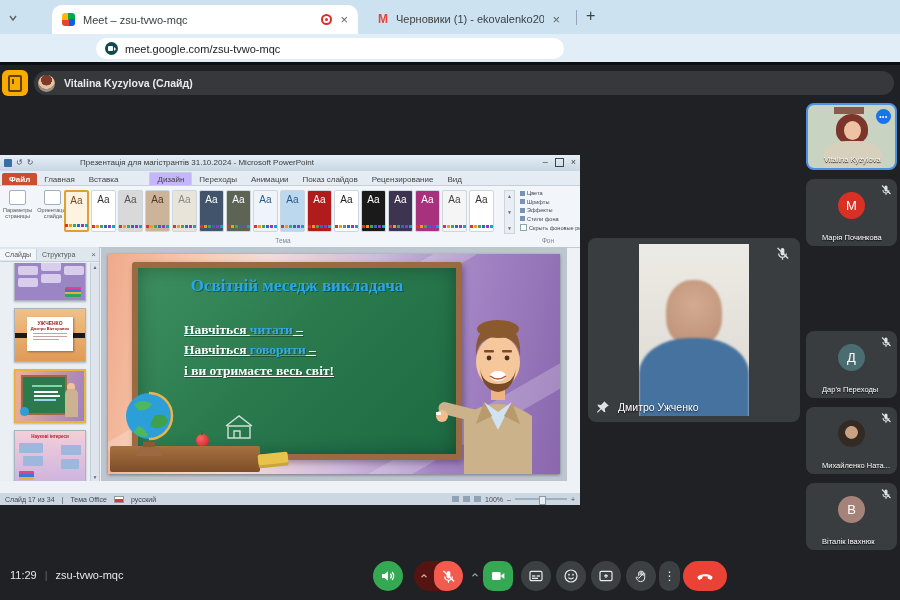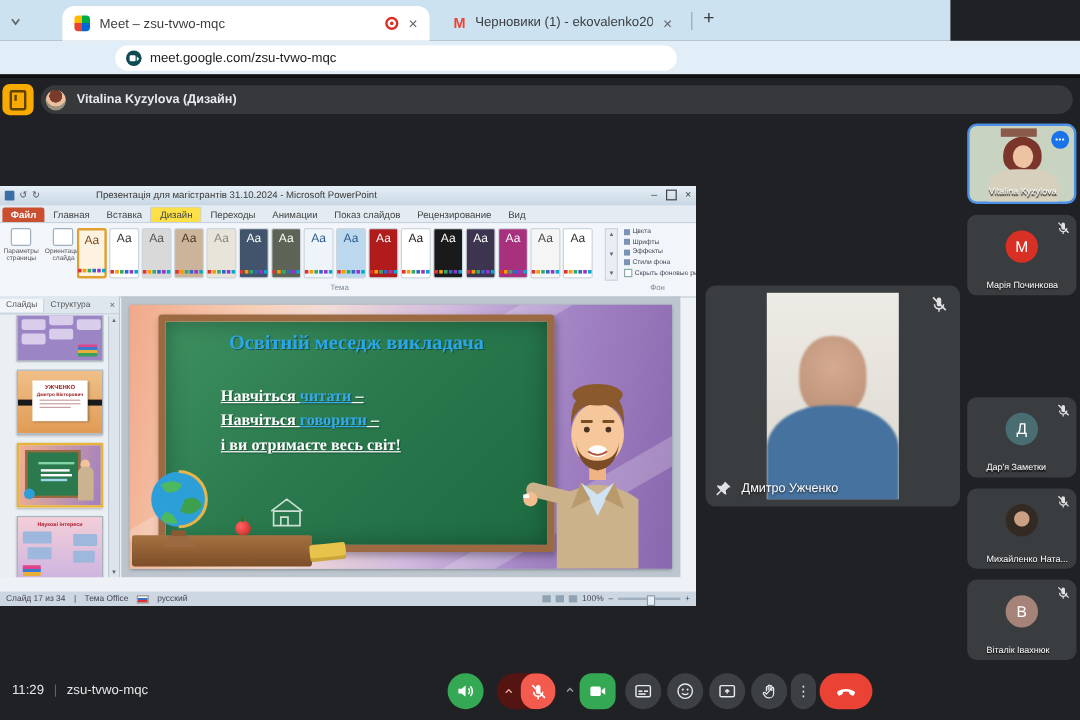--- a/index.html
+++ b/index.html
@@ -1,18 +1,18 @@
 <!DOCTYPE html>
 <html><head>
 <meta charset="utf-8">
 <style>
   html,body{margin:0;padding:0;background:#111;font-family:"Liberation Sans",sans-serif;}
   .screen{position:relative;width:900px;height:600px;background:#202124;overflow:hidden;}
   
-  .tabstrip{position:absolute;left:0;top:0;width:792px;height:34px;background:#cde2f0;}
+  .tabstrip{position:absolute;left:0;top:0;width:900px;height:34px;background:#cde2f0;}
   .profile-chevron{position:absolute;left:8px;top:13px;width:10px;height:10px;}
   .profile-chevron svg{display:block}
   .tab-active{position:absolute;left:52px;top:5px;width:306px;height:29px;background:#fff;border-radius:10px 10px 0 0;display:flex;align-items:center;gap:8px;padding:0 10px;box-sizing:border-box;}
   .tab-title{font-size:11px;color:#3c4043;flex:1;white-space:nowrap;overflow:hidden;}
   .meet-favicon{width:13px;height:13px;border-radius:3px;background:conic-gradient(#00ac47 0 25%,#0066da 0 50%,#e94235 0 75%,#ffba00 0);flex:0 0 auto;}
   .rec-dot{width:11px;height:11px;border:2.5px solid #d93025;border-radius:50%;box-sizing:border-box;position:relative;flex:0 0 auto;}
   .rec-dot::after{content:"";position:absolute;left:1.5px;top:1.5px;width:3px;height:3px;background:#d93025;border-radius:50%;}
   .tab-x{font-size:13px;color:#5f6368;line-height:1;}
   .tab-inactive{position:absolute;left:372px;top:8px;width:194px;height:22px;display:flex;align-items:center;gap:8px;padding:0 6px;box-sizing:border-box;}
   .gmail-m{color:#ea4335;font-weight:bold;font-size:12px;flex:0 0 auto;}
@@ -37,21 +37,21 @@
   .ppt{position:absolute;left:0;top:155px;width:580px;height:350px;background:#eef2f7;overflow:hidden;color:#333;}
   .ppt-titlebar{position:absolute;left:0;top:0;width:580px;height:16px;background:linear-gradient(#e6eff6,#c7d7e3);border-bottom:1px solid #b6c4d0;}
   .qat{position:absolute;left:4px;top:3px;display:flex;gap:4px;align-items:center;font-size:8px;color:#556;}
   .qat-save{width:8px;height:8px;background:#3a6ea5;border-radius:1px;}
   .ppt-title{position:absolute;left:80px;right:80px;top:3px;text-align:left;font-size:8px;color:#3a3a3a;white-space:nowrap;overflow:hidden;}
   .win-ctrls{position:absolute;right:4px;top:2px;display:flex;gap:7px;font-size:9px;color:#444;align-items:center;}
   .restore-box{width:7px;height:7px;border:1px solid #444;display:inline-block;}
   .ppt-tabs{position:absolute;left:0;top:16px;width:580px;height:15px;background:#e4ebf2;border-bottom:1px solid #c6d0da;display:flex;align-items:flex-end;padding-left:2px;box-sizing:border-box;}
   .ptab{font-size:8px;color:#444;padding:2px 7px 1px;}
   .ptab.file{background:#c94f30;color:#fff;font-weight:bold;border-radius:2px 2px 0 0;}
-  .ptab.active{background:#fde047;border:1px solid #c6d0da;border-bottom:none;border-radius:2px 2px 0 0;}
+  .ptab.active{background:#c4b5fd;border:1px solid #c6d0da;border-bottom:none;border-radius:2px 2px 0 0;margin-left:24px;}
   .ribbon{position:absolute;left:0;top:31px;width:580px;height:61px;background:#f2f6fa;border-bottom:1px solid #c2ccd6;}
   .grp-setup{position:absolute;left:3px;top:4px;width:58px;height:44px;display:flex;gap:5px;}
   .big-btn{flex:1;display:flex;flex-direction:column;align-items:center;font-size:5.5px;color:#555;text-align:center;gap:2px;}
   .big-btn .bicon{width:15px;height:13px;background:#fff;border:1px solid #9fb0c0;border-radius:2px;}
   .themes-row{position:absolute;left:64px;top:4px;width:438px;height:44px;display:flex;gap:2px;overflow:hidden;}
   .theme-box{width:25px;height:42px;background:#fff;border:1px solid #cdd5dd;border-radius:2px;display:flex;flex-direction:column;align-items:center;justify-content:space-between;padding:4px 0 3px;box-sizing:border-box;flex:0 0 auto;}
   .theme-box.sel{border:2px solid #e0a030;background:#fdf3e0;}
   .theme-aa{font-size:10px;font-weight:normal;line-height:1;}
   .theme-dots{display:flex;gap:1px;}
   .theme-dots i{width:3px;height:3px;display:block;}
@@ -187,21 +187,21 @@
     <span class="meet-urlicon"></span>
     <span class="url-text">meet.google.com/zsu-tvwo-mqc</span>
   </div>
   <div class="chrome-sep"></div>
 
   <div class="presenting-chip">
       <span class="presenting-glyph"></span>
     </div>
   <div class="presenter-pill">
     <span class="banner-avatar"></span>
-    <span class="banner-name">Vitalina Kyzylova (Дизайн)</span>
+    <span class="banner-name">Vitalina Kyzylova (Слайд)</span>
   </div>
 
   <div class="ppt">
     <div class="ppt-titlebar">
       <div class="qat">
         <span class="qat-save"></span>
         <span>↺</span>
         <span>↻</span>
       </div>
       <div class="ppt-title">Презентація для магістрантів 31.10.2024 - Microsoft PowerPoint</div>
@@ -604,21 +604,21 @@
   </div>
 
 
   <div class="tile" style="top:331px">
     <div class="init-circle" style="background: rgb(74, 109, 114);">Д</div>
     <svg class="mic-ic" style="right:5px;top:5px" width="12" height="12" viewBox="0 0 24 24">
       <path fill="#e8eaed" d="M12 15a3 3 0 0 0 3-3V6a3 3 0 0 0-6 0v6a3 3 0 0 0 3 3z"></path>
       <path fill="#e8eaed" d="M17 12a5 5 0 0 1-10 0H5a7 7 0 0 0 6 6.93V22h2v-3.07A7 7 0 0 0 19 12h-2z"></path>
       <line x1="4" y1="3" x2="21" y2="20" stroke="#e8eaed" stroke-width="2.2"></line>
     </svg>
-    <span class="nm">Дар'я Заметки</span>
+    <span class="nm">Дар'я Переходы</span>
   </div>
 
   <div class="tile" style="top:407px">
     <div class="photo-av"></div>
     <svg class="mic-ic" style="right:5px;top:5px" width="12" height="12" viewBox="0 0 24 24">
       <path fill="#e8eaed" d="M12 15a3 3 0 0 0 3-3V6a3 3 0 0 0-6 0v6a3 3 0 0 0 3 3z"></path>
       <path fill="#e8eaed" d="M17 12a5 5 0 0 1-10 0H5a7 7 0 0 0 6 6.93V22h2v-3.07A7 7 0 0 0 19 12h-2z"></path>
       <line x1="4" y1="3" x2="21" y2="20" stroke="#e8eaed" stroke-width="2.2"></line>
     </svg>
     <span class="nm">Михайленко Ната...</span>

